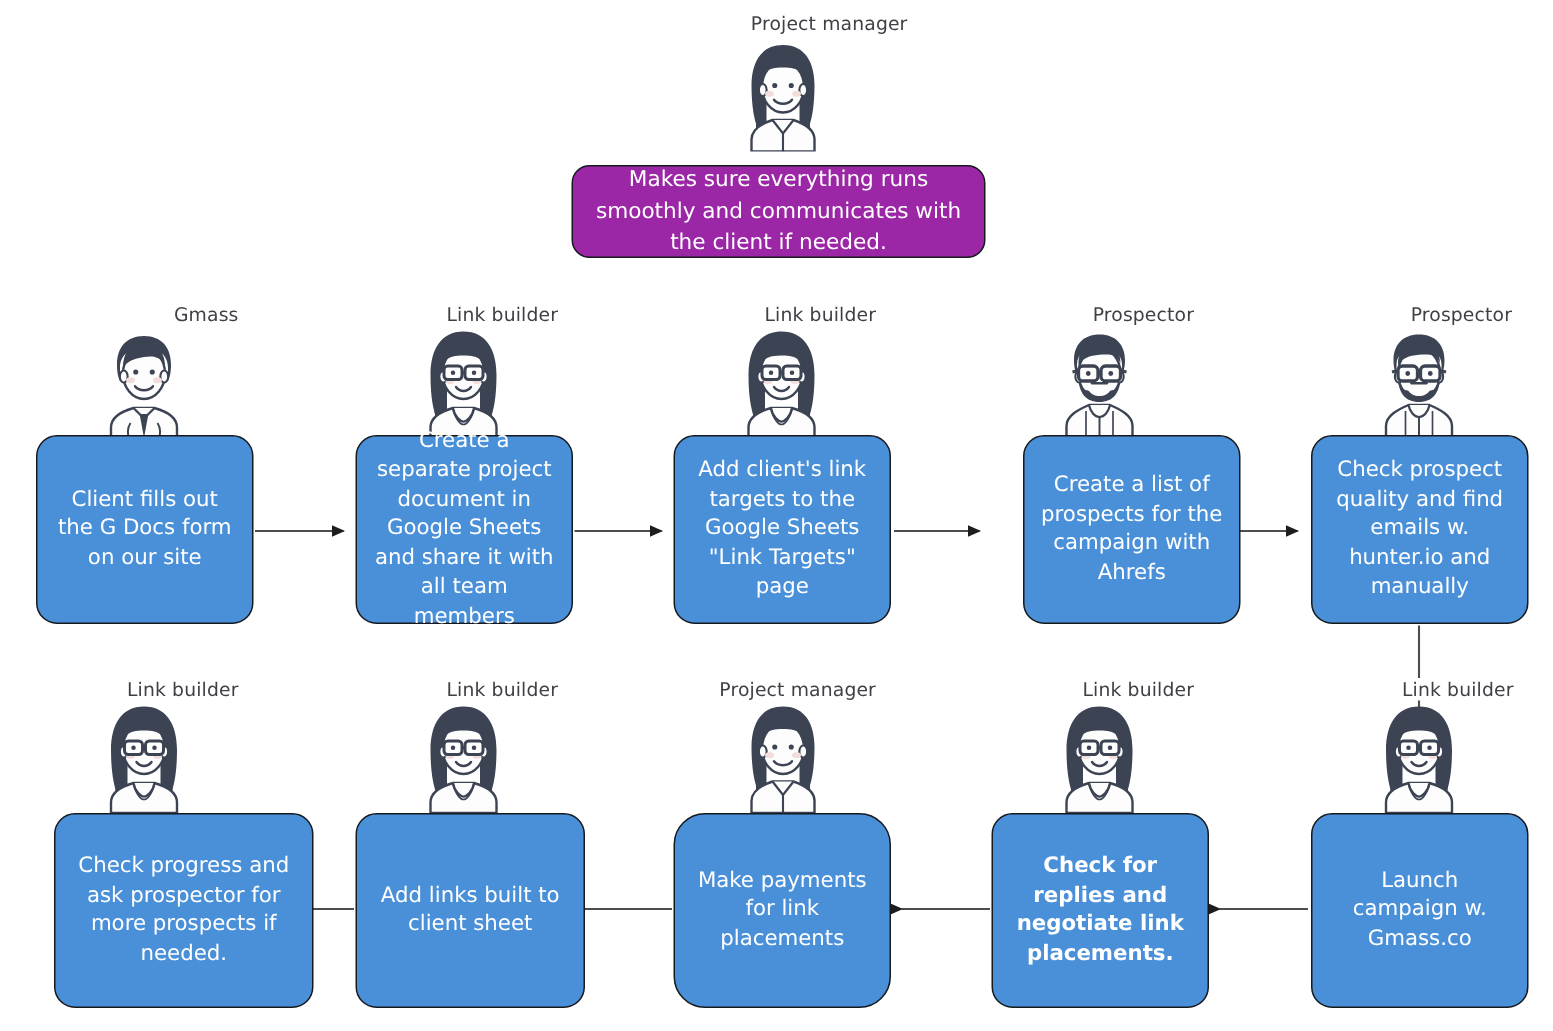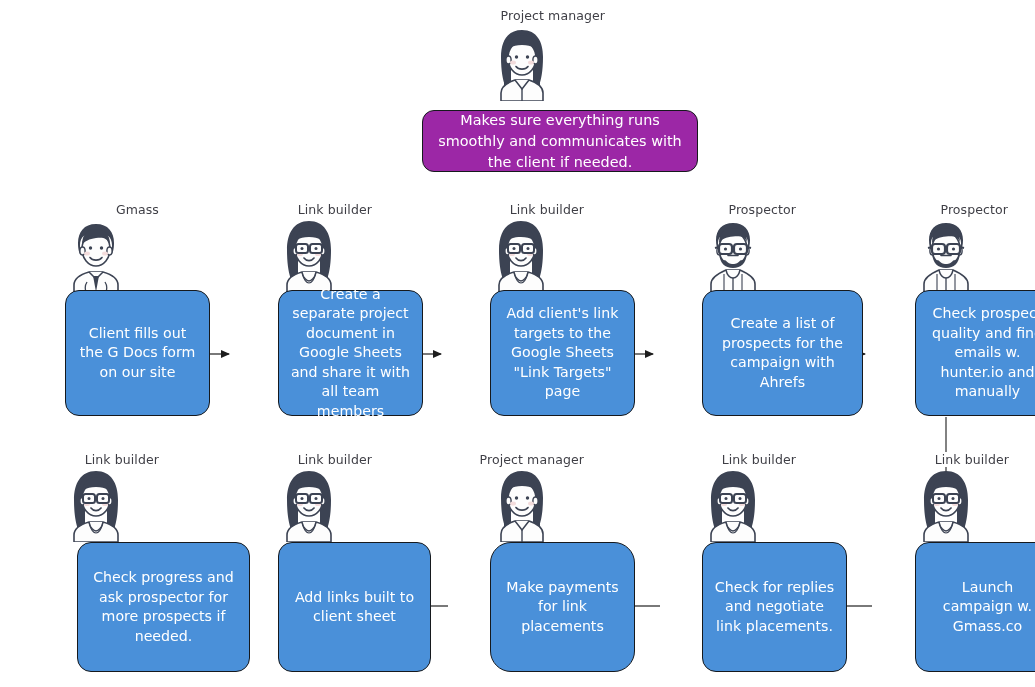--- a/index.html
+++ b/index.html
@@ -57,21 +57,20 @@
     border-radius: 14px;
     color: #ffffff;
     display: flex;
     align-items: center;
     justify-content: flex-end;
     text-align: center;
     font-size: 14.2px;
     line-height: 19.5px;
     padding: 6px 10px;
     z-index: 5;
-    margin-left: 41px;
   }
   .node.purple {
     background: #9c27a6;
     border-radius: 12px;
     font-size: 14.4px;
     line-height: 21px;
   }
   .node span { display: block; }
 </style>
 </head>
@@ -238,21 +237,21 @@
         <path d="M47 29 L51 30" stroke="#3c4353" stroke-width="2"></path>
       </g>
       <circle cx="25.5" cy="31" r="1.6" fill="#3c4353"></circle>
       <circle cx="40.5" cy="31" r="1.6" fill="#3c4353"></circle>
       <path d="M11 74 L11 66 C11 59 19 55 26 52 L40 52 C47 55 55 59 55 66 L55 74 Z" fill="#fdfdfd" stroke="#3c4353" stroke-width="1.6"></path>
       <path d="M26 52 C27 57 30 60 33 60 C36 60 39 57 40 52" fill="#fdfdfd" stroke="#3c4353" stroke-width="1.5"></path>
       <path d="M33 60 L33 74" stroke="#3c4353" stroke-width="1.3"></path>
       <path d="M24 56 L24 74 M42 56 L42 74" stroke="#3c4353" stroke-width="1.1"></path>
     </svg>
   </div>
-  <div class="node" style="left:661px; top:290px; width:161px; height:126px;">
+  <div class="node" style="left:682px; top:290px; width:145px; height:126px;">
     <span>Create a list of prospects for the campaign with Ahrefs</span>
   </div>
 
   <div class="role-label" style="left:885px; top:202px; width:120px;">Prospector</div>
   <div class="avatar" style="left:913px; top:218px;">
     <svg width="66" height="74" viewBox="0 0 66 74">
       <path d="M33 5 C22 5 16 12 16 22 C16 27 17 30 18 32 L18 25 C18 18 24 14 33 14 C42 14 48 18 48 25 L48 32 C49 30 50 27 50 22 C50 12 44 5 33 5 Z" fill="#3c4353"></path>
       <ellipse cx="33" cy="31" rx="14" ry="17" fill="#fdfdfd" stroke="#3c4353" stroke-width="1.6"></ellipse>
       <path d="M19 25 C19 14 25 10 33 10 C41 10 47 14 47 24 C44 18 40 18 33 18.5 C26 19 22 21 19 25 Z" fill="#3c4353"></path>
       <ellipse cx="19.5" cy="33" rx="2.6" ry="4" fill="#fdfdfd" stroke="#3c4353" stroke-width="1.4"></ellipse>
@@ -383,21 +382,21 @@
         <path d="M46 29 L50 30" stroke="#3c4353" stroke-width="2"></path>
       </g>
       <circle cx="26" cy="30.5" r="1.5" fill="#3c4353"></circle>
       <circle cx="40" cy="30.5" r="1.5" fill="#3c4353"></circle>
       <path d="M28 40 C30.5 43.5 35.5 43.5 38 40" stroke="#3c4353" stroke-width="1.6" fill="none" stroke-linecap="round"></path>
       <path d="M11 74 L11 67 C11 60 19 56 26 54 L40 54 C47 56 55 60 55 67 L55 74 Z" fill="#fdfdfd" stroke="#3c4353" stroke-width="1.6"></path>
       <path d="M26 54 C27 60 31 63 33 63 C35 63 39 60 40 54" fill="#fdfdfd" stroke="#3c4353" stroke-width="1.5"></path>
       <path d="M26 55 C28 62 31 65 33 65 C35 65 38 62 40 55" stroke="#3c4353" stroke-width="1.1" fill="none"></path>
     </svg>
   </div>
-  <div class="node" style="left:661px; top:542px; width:145px; height:130px;">
+  <div class="node" style="left:661px; top:542px; width:145px; height:130px;font-weight:bold;">
     <span>Check for replies and negotiate link placements.</span>
   </div>
 
   <div class="role-label" style="left:886px; top:452px; width:120px;">Link builder</div>
   <div class="avatar" style="left:913px; top:468px;">
     <svg width="66" height="74" viewBox="0 0 66 74">
       <path d="M33 3 C18 3 11 15 11 32 C11 47 13 56 15 61 L15 32 C15 18 22 10 33 10 C44 10 51 18 51 32 L51 61 C53 56 55 47 55 32 C55 15 48 3 33 3 Z" fill="#3c4353"></path>
       <path d="M33 6 C21 6 14 17 14 32 L14 62 L22 62 L22 31 C22 21 26 14 33 14 C40 14 44 21 44 31 L44 62 L52 62 L52 32 C52 17 45 6 33 6 Z" fill="#3c4353"></path>
       <ellipse cx="33" cy="31" rx="14" ry="17" fill="#fdfdfd" stroke="#3c4353" stroke-width="1.6"></ellipse>
       <path d="M19 27 C19 14 26 9 33 9 C40 9 47 14 47 27 C47 23 44 19 33 19 C22 19 19 23 19 27 Z" fill="#3c4353"></path>

